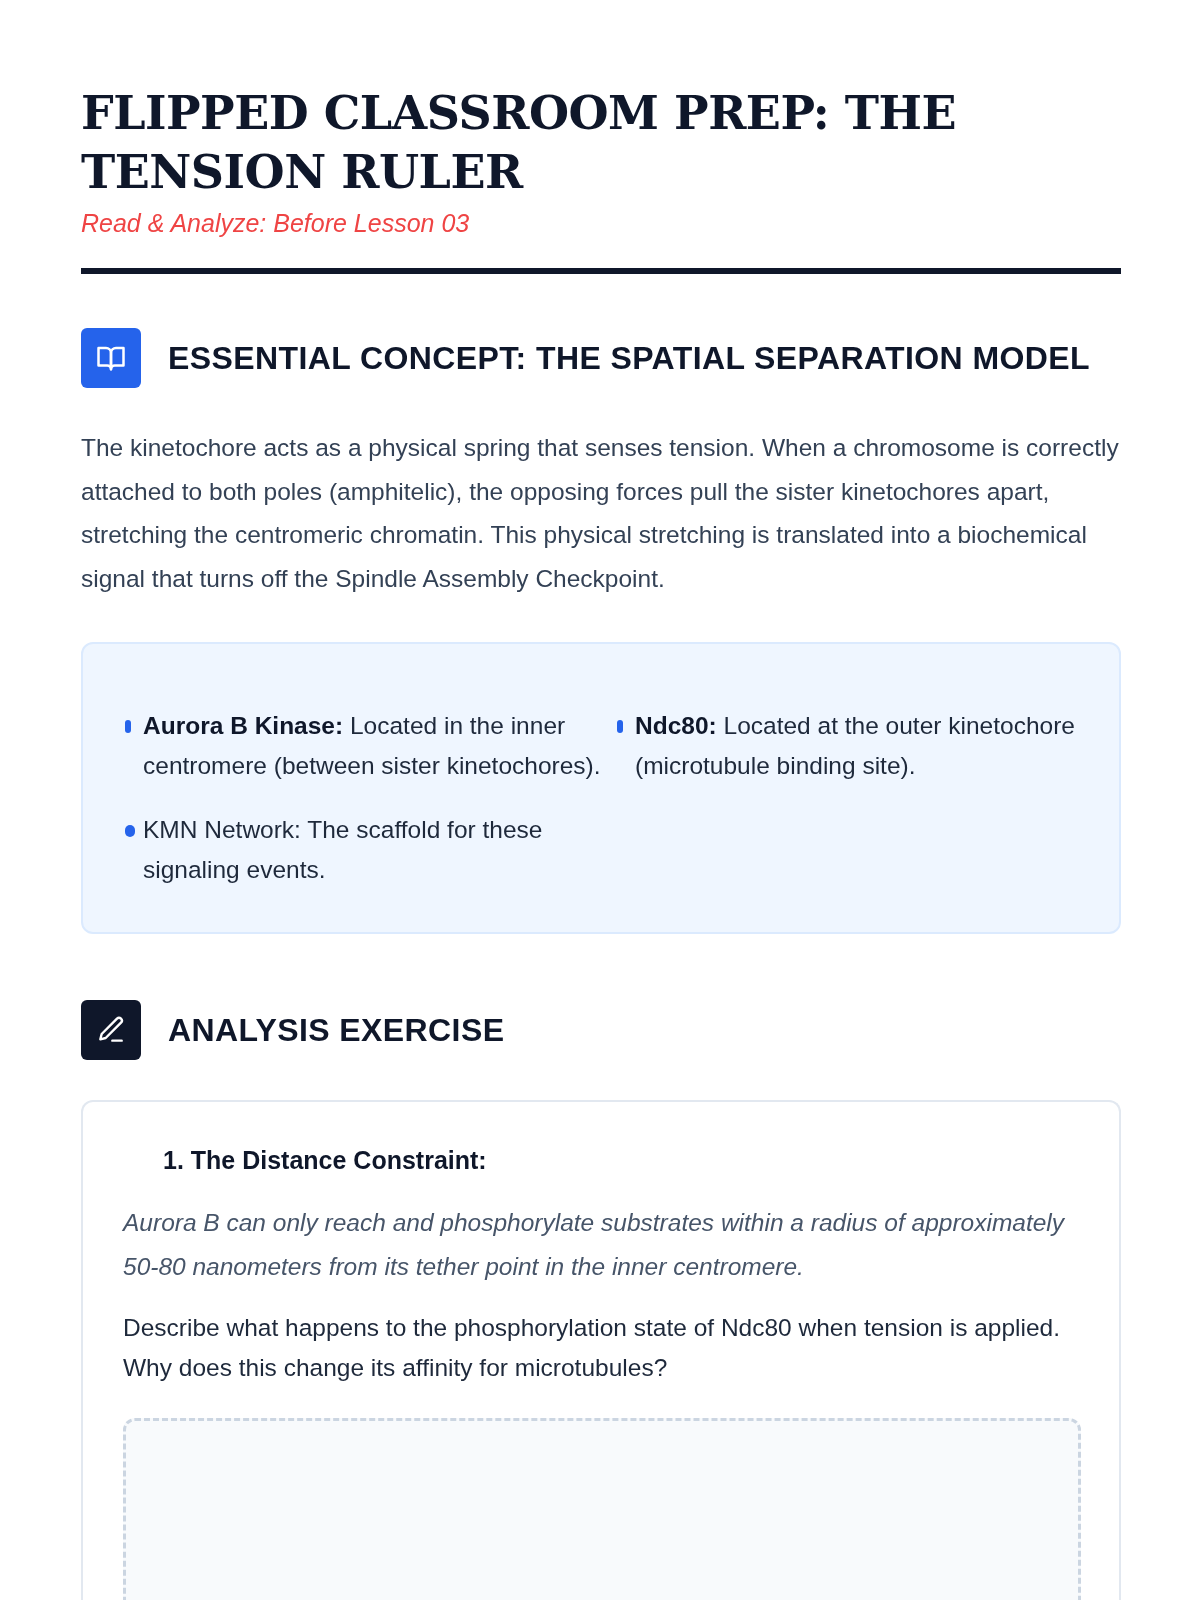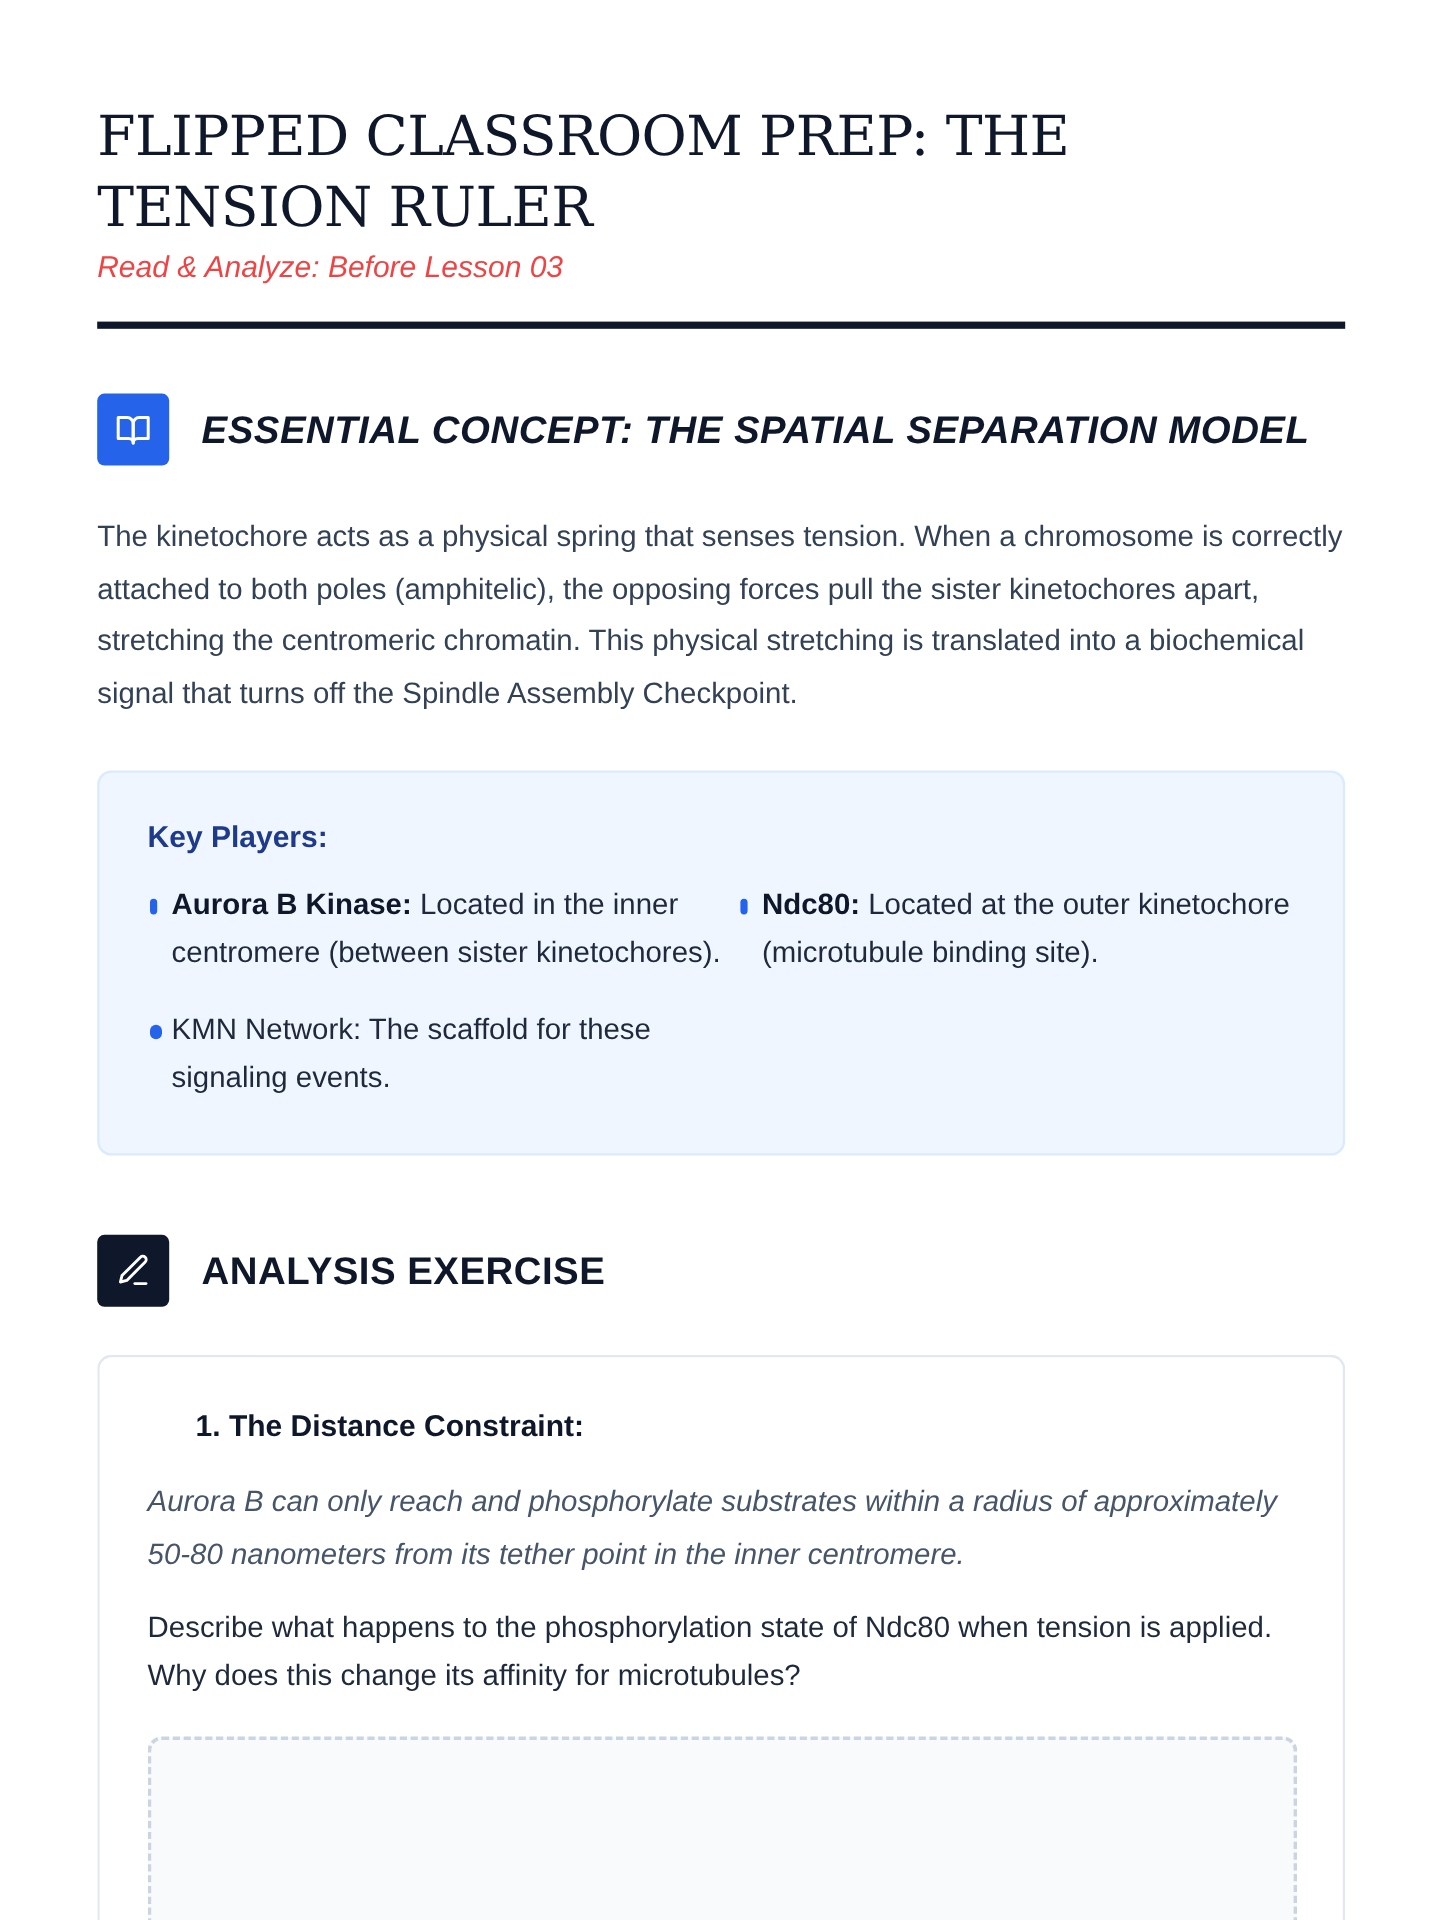--- a/index.html
+++ b/index.html
@@ -7,21 +7,21 @@
     body {
       font-family: "Liberation Sans", "DejaVu Sans", sans-serif;
       color: #0f172a;
     }
     .page { position: relative; padding: 0 81px; }
 
     
     .doc-header { padding-top: 84px; }
     .doc-title {
       font-family: "DejaVu Serif", "Liberation Serif", serif;
-      font-weight: normal;
+      font-weight: bold;
       font-size: 46px;
       line-height: 59px;
       letter-spacing: -0.5px;
       color: #0f172a;
       text-transform: uppercase;
       max-width: 900px;
     }
     .doc-subtitle {
       font-style: italic;
       font-size: 25px;
@@ -158,34 +158,33 @@
 
 <div class="page">
 
   <header class="doc-header">
     <h1 class="doc-title">FLIPPED CLASSROOM PREP: THE TENSION RULER</h1>
     <div class="doc-subtitle">Read &amp; Analyze: Before Lesson 03</div>
     <div class="header-rule"></div>
   </header>
 
   <section>
-    <div class="section-head" style="margin-top:54px;font-style:italic;">
+    <div class="section-head" style="margin-top:54px;">
       <div class="section-icon blue">
         <svg width="30" height="30" viewBox="0 0 24 24" fill="none" stroke="#ffffff" stroke-width="2" stroke-linecap="round" stroke-linejoin="round">
           <path d="M2 4h6a4 4 0 0 1 4 4v13a3 3 0 0 0-3-3H2z"></path>
           <path d="M22 4h-6a4 4 0 0 0-4 4v13a3 3 0 0 1 3-3h7z"></path>
         </svg>
       </div>
       <h2 class="section-title">ESSENTIAL CONCEPT: THE SPATIAL SEPARATION MODEL</h2>
     </div>
 
     <p class="intro-text">The kinetochore acts as a physical spring that senses tension. When a chromosome is correctly attached to both poles (amphitelic), the opposing forces pull the sister kinetochores apart, stretching the centromeric chromatin. This physical stretching is translated into a biochemical signal that turns off the Spindle Assembly Checkpoint.</p>
 
     <div class="key-box">
-      <div class="key-title">Key Players:</div>
       <div class="key-grid">
         <div class="key-item">
           <span class="bullet"></span>
           <span><b>Aurora B Kinase:</b><span> Located in the inner centromere (between sister kinetochores).</span></span>
         </div>
         <div class="key-item">
           <span class="bullet"></span>
           <span><b>Ndc80:</b><span> Located at the outer kinetochore (microtubule binding site).</span></span>
         </div>
         <div class="key-item">

